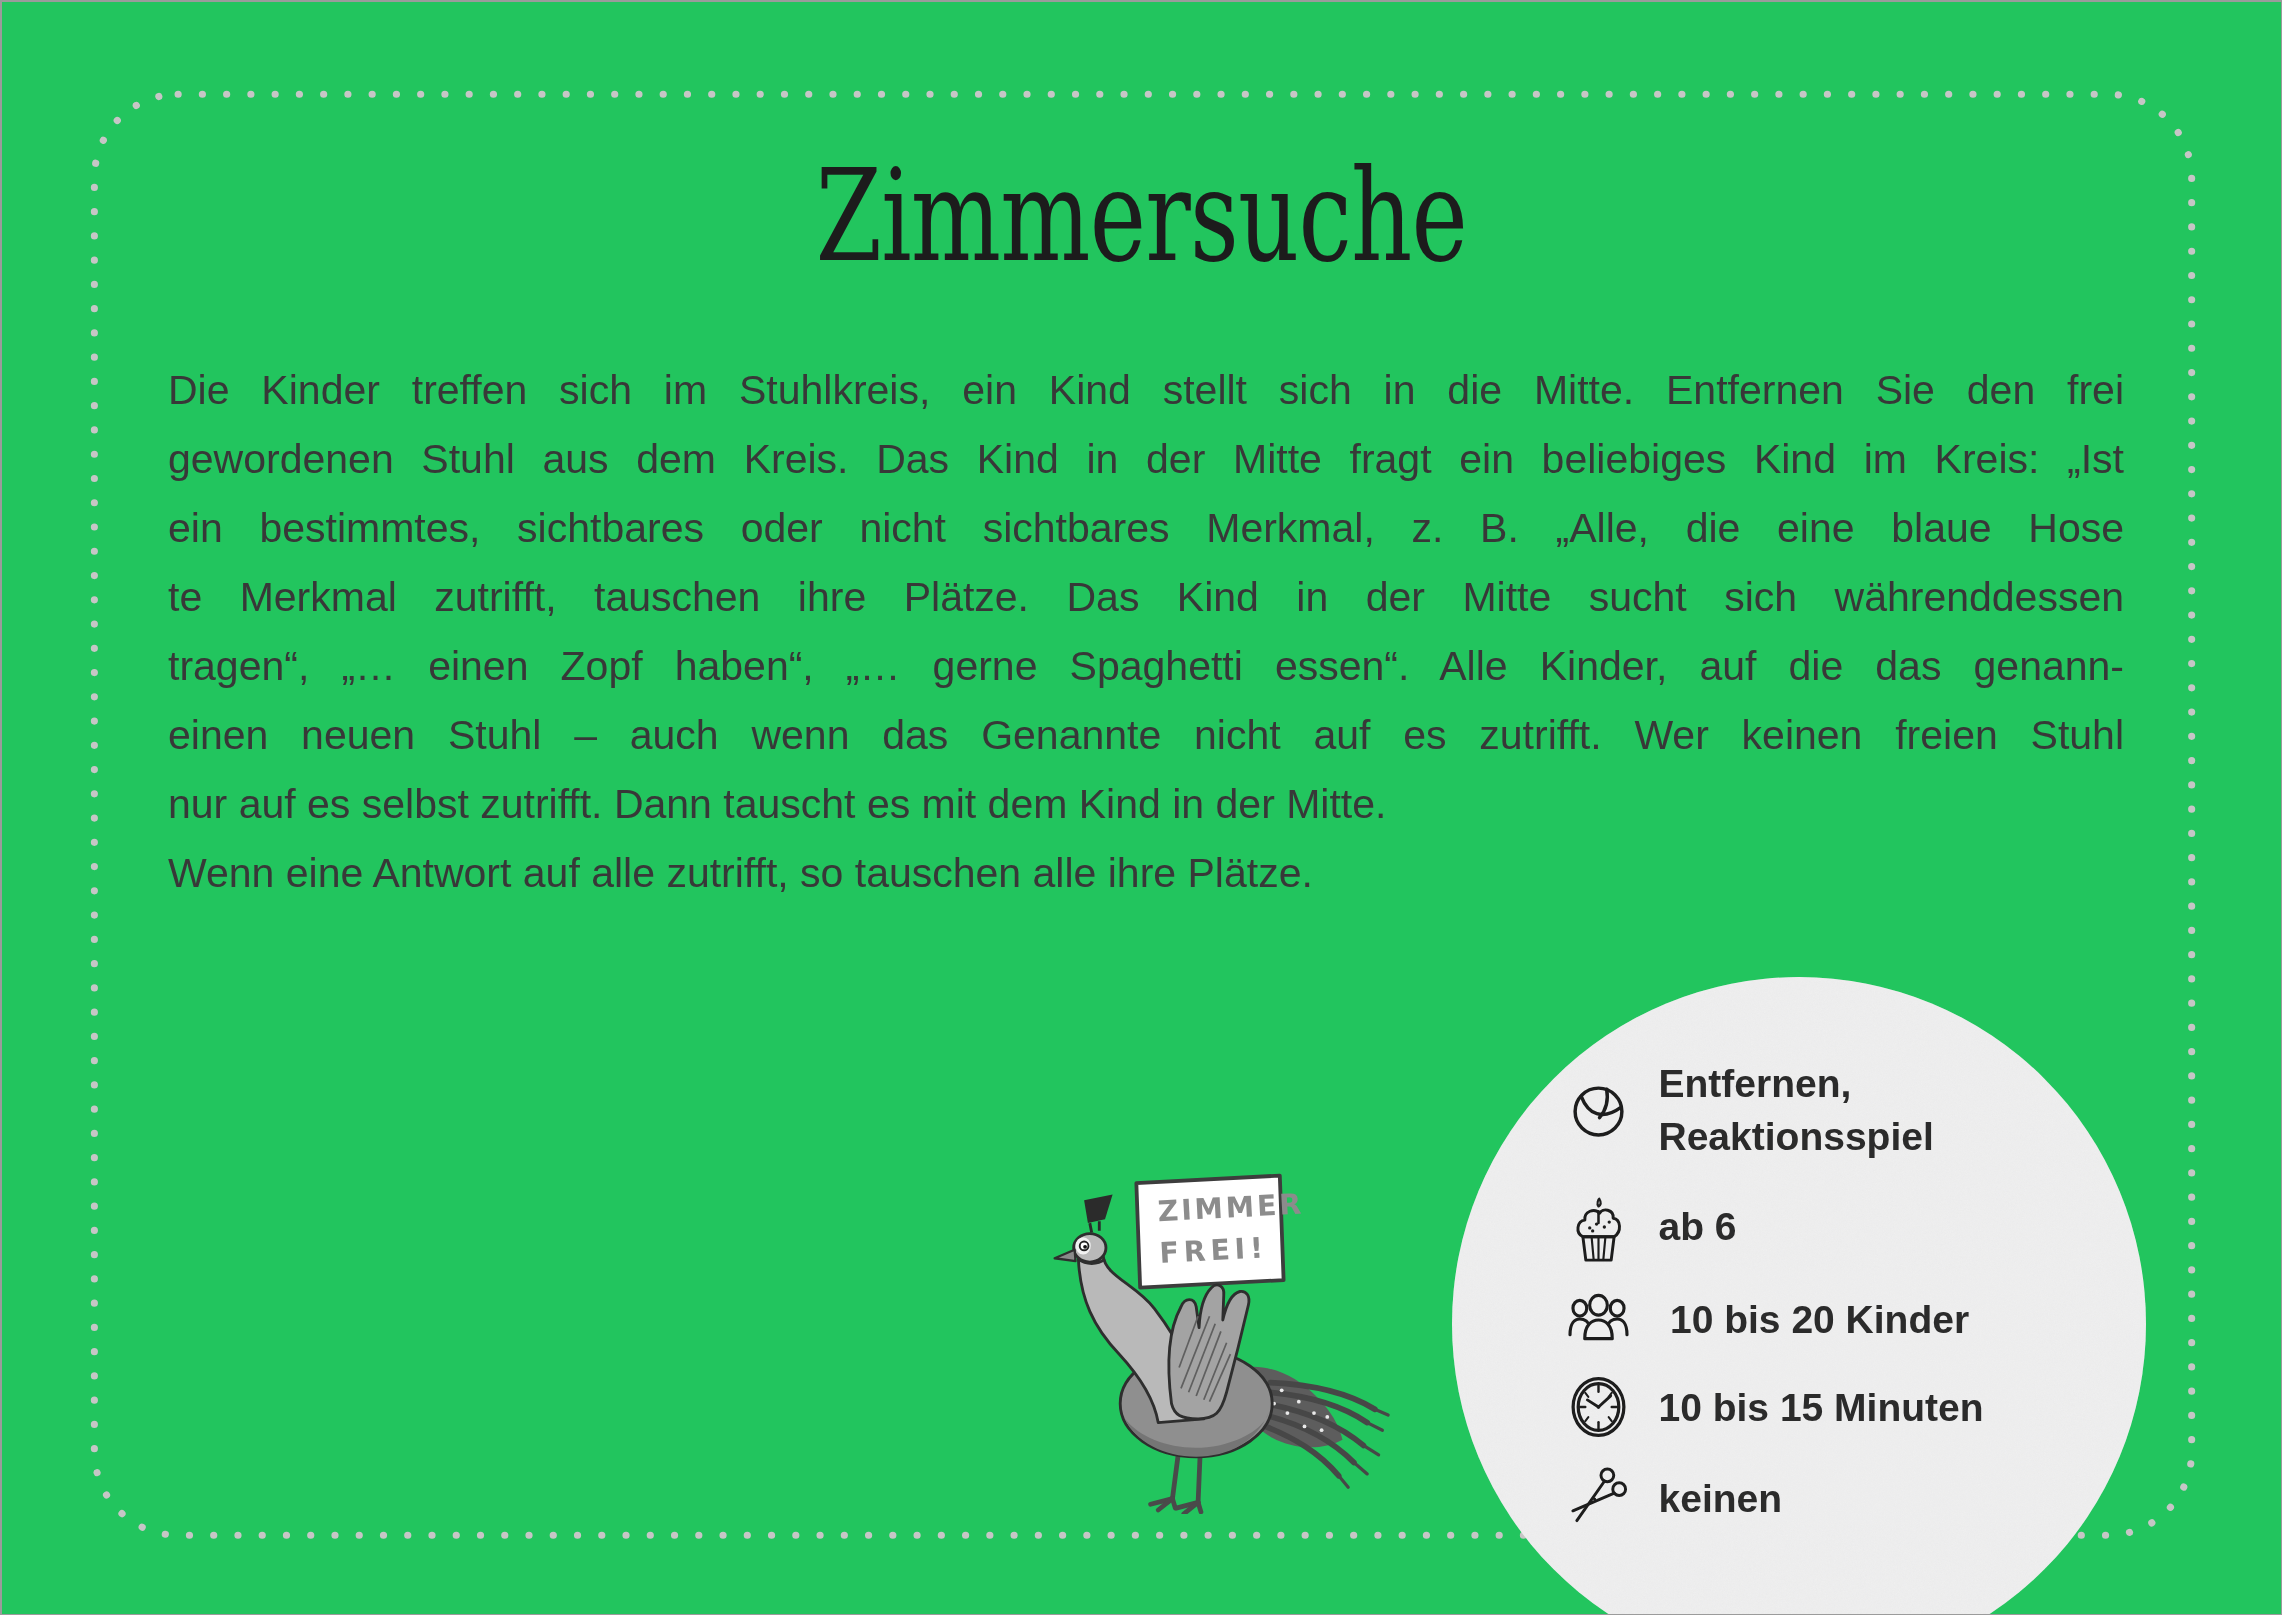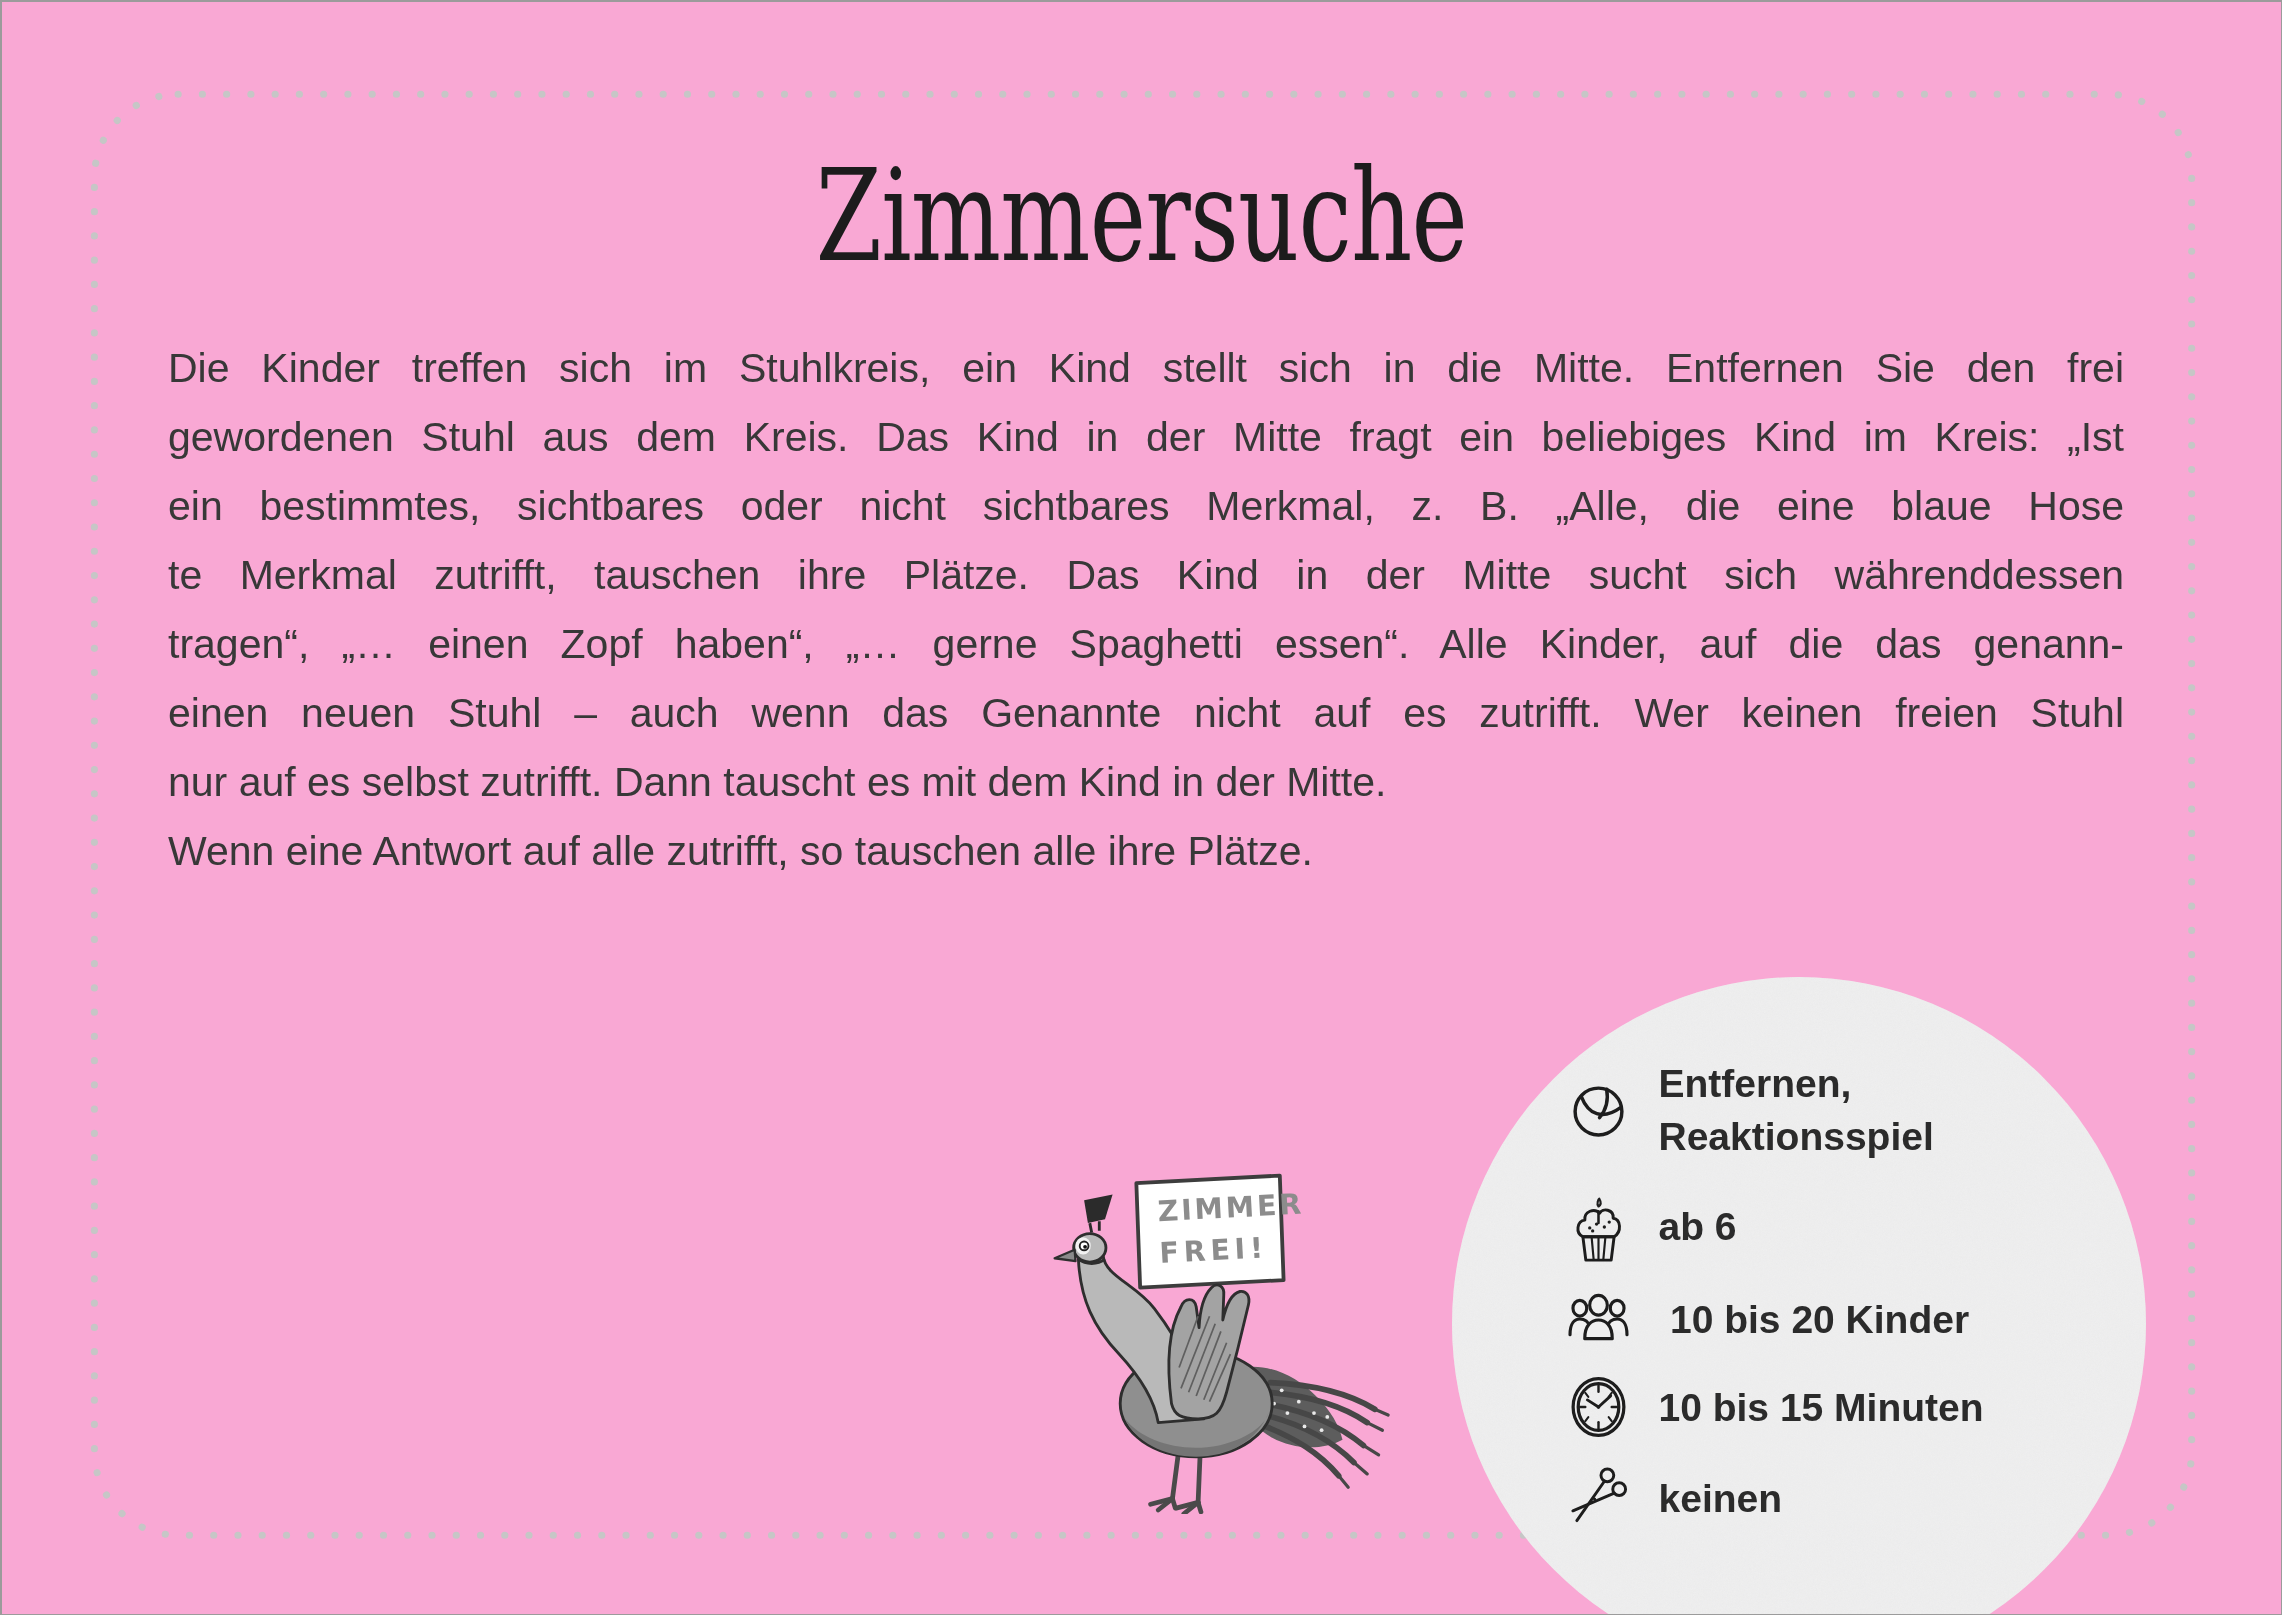--- a/index.html
+++ b/index.html
@@ -1,37 +1,37 @@
 <!DOCTYPE html>
 <html style="font-size:15px"><head>
 <meta charset="utf-8">
 <style>
   html,body{margin:0;padding:0;background:#ffffff;}
   .page{
     position:relative;
     width:2283px;height:1616px;
-    background:#f9a8d4;
+    background:#22c55e;
     border:2.9px solid #9b9b9b;
     box-sizing:border-box;
     overflow:hidden;
     font-family:"Liberation Sans", sans-serif;
   }
   .dotted-frame{position:absolute;left:0;top:0;width:2283px;height:1616px;pointer-events:none;}
   .title{
     position:absolute;left:0;top:143px;width:100%;
     text-align:center;
     font-family:"DejaVu Serif", serif;
     font-size:122px;
     font-weight:400;
     color:#1c1c1c;
     letter-spacing:-1px;
   }
   .title .squeeze{display:inline-block;transform:scale(0.78,1.04);transform-origin:center;}
   .bodytext{
-    position:absolute;left:166px;top:332px;width:1956px;
+    position:absolute;left:166px;top:354px;width:1956px;
     font-size:41px;line-height:69px;color:#383838;
   }
   .jline{text-align:justify;text-align-last:justify;white-space:normal;}
   .nline{text-align:left;}
   .info-circle{
     position:absolute;left:1450px;top:975px;width:694px;height:694px;
     border-radius:50%;
     background:#f0f0f0;
     overflow:hidden;
   }

